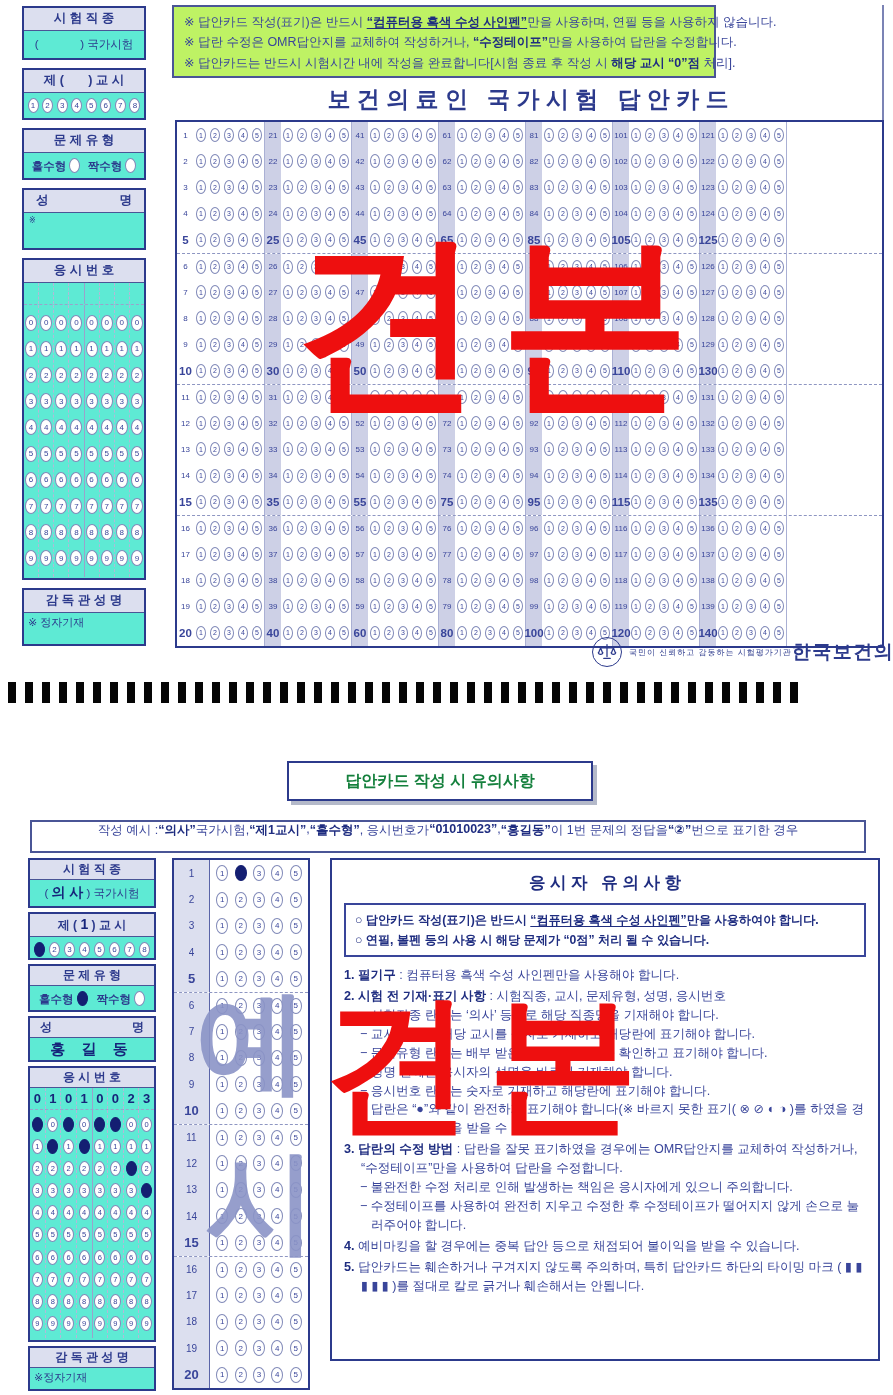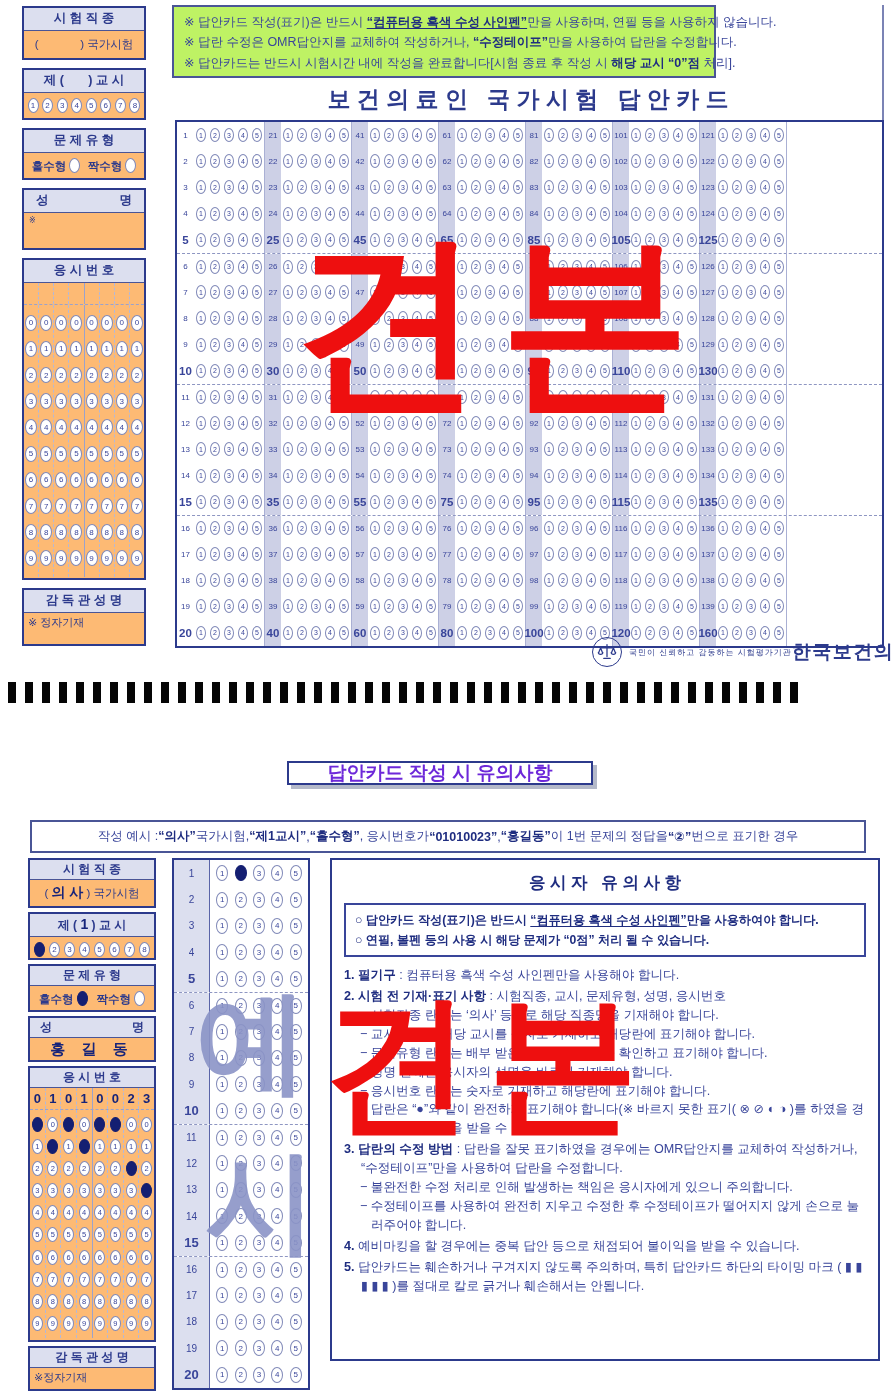--- a/index.html
+++ b/index.html
@@ -3,21 +3,21 @@
 <meta charset="utf-8">
 <style>
 *{margin:0;padding:0;box-sizing:border-box}
 html,body{width:893px;height:1395px}
 body{position:relative;background:#fff;font-family:"Liberation Sans","DejaVu Sans",sans-serif;color:#39459a;overflow:hidden}
 .abs{position:absolute}
 .pre{white-space:pre}
 .b{font-weight:700;color:#1f2d80}
 .u{text-decoration:underline;text-underline-offset:2px}
 
-.box{border:2px solid #2c3a8c;background:#fdba74}
+.box{border:2px solid #2c3a8c;background:#5eead4}
 .bh{background:#dcdfef;border-bottom:1px solid #4a5596;text-align:center;font-weight:700;font-size:12.5px;color:#2c3a8c;padding:3px 0;line-height:1.25}
 .bh.split{display:flex;justify-content:space-between;padding:3px 12px}
 .bb{text-align:center;font-size:11.5px;color:#2c3a8c;display:flex;align-items:center;justify-content:center}
 
 .bub{display:inline-flex;align-items:center;justify-content:center;border:1px solid #8089b8;border-radius:50%;color:#39459a;background:#fff;flex:none}
 .bub.fill{background:#141f72;border-color:#141f72;color:transparent}
 .pb{width:11px;height:15px;font-size:8px}
 .db{width:12px;height:16px;font-size:8px}
 .db2{width:11px;height:15px;font-size:7.5px}
 .gb{width:10px;height:14px;font-size:7px}
@@ -57,22 +57,22 @@
 #tmarks{left:8px;top:682px;display:flex;gap:9px}
 .tbar{width:8px;height:21px;background:#050505}
 
 .stamp{color:#ee0f0f;font-weight:700;line-height:1;z-index:60;pointer-events:none}
 #stamp-top{left:292px;top:226px;font-size:190px;letter-spacing:18px}
 #stamp-bottom{left:322px;top:988px;font-size:150px;letter-spacing:16px}
 .wmark{color:#8b94c7;font-weight:700;opacity:.9;z-index:40;line-height:1;pointer-events:none}
 #wm-ye{left:196px;top:986px;font-size:112px}
 #wm-si{left:205px;top:1146px;font-size:112px}
 
-#bheader{left:287px;top:761px;width:306px;height:24px;border:2px solid #2c3a8c;box-shadow:4px 4px 0 rgba(130,138,165,.6);display:flex;align-items:center;justify-content:center;font-size:19px;font-weight:700;color:#6d28d9;background:#fff}
-#example{left:30px;top:820px;width:836px;height:33px;border:2px solid #4a5596;display:flex;align-items:center;justify-content:center;font-size:12.5px;color:#39459a;background:#fff;white-space:nowrap}
+#bheader{left:287px;top:761px;width:306px;height:40px;border:2px solid #2c3a8c;box-shadow:4px 4px 0 rgba(130,138,165,.6);display:flex;align-items:center;justify-content:center;font-size:16px;font-weight:700;color:#15803d;background:#fff}
+#example{left:30px;top:820px;width:836px;height:33px;border:2px solid #4a5596;display:flex;justify-content:center;font-size:12.5px;color:#39459a;background:#fff;white-space:nowrap}
 #tsb{left:22px;top:6px;width:124px}
 #tsb .box{margin-bottom:8px}
 #bsb{left:28px;top:858px;width:128px}
 #bsb .box{margin-bottom:4px}
 #bsb .bh{font-size:12px;padding:2px 0}
 #bsb .bh.split{padding:2px 10px}
 .pv{font-weight:700;font-size:14px;color:#16247a}
 .nval{font-size:15px;font-weight:700;letter-spacing:6px;color:#16247a}
 .tiny{position:absolute;left:5px;top:3px;font-size:8px;color:#2c3a8c}
 .note{font-size:11px;padding:2px 4px;text-align:left;color:#2c3a8c;display:block}
@@ -2527,21 +2527,21 @@
       </span>
       <span class="qcell">
         <span class="bub gb">3</span>
       </span>
       <span class="qcell">
         <span class="bub gb">4</span>
       </span>
       <span class="qcell">
         <span class="bub gb">5</span>
       </span>
-      <span class="qnum shade gline b5">160</span>
+      <span class="qnum shade gline b5">140</span>
       <span class="qcell">
         <span class="bub gb">1</span>
       </span>
       <span class="qcell">
         <span class="bub gb">2</span>
       </span>
       <span class="qcell">
         <span class="bub gb">3</span>
       </span>
       <span class="qcell">

